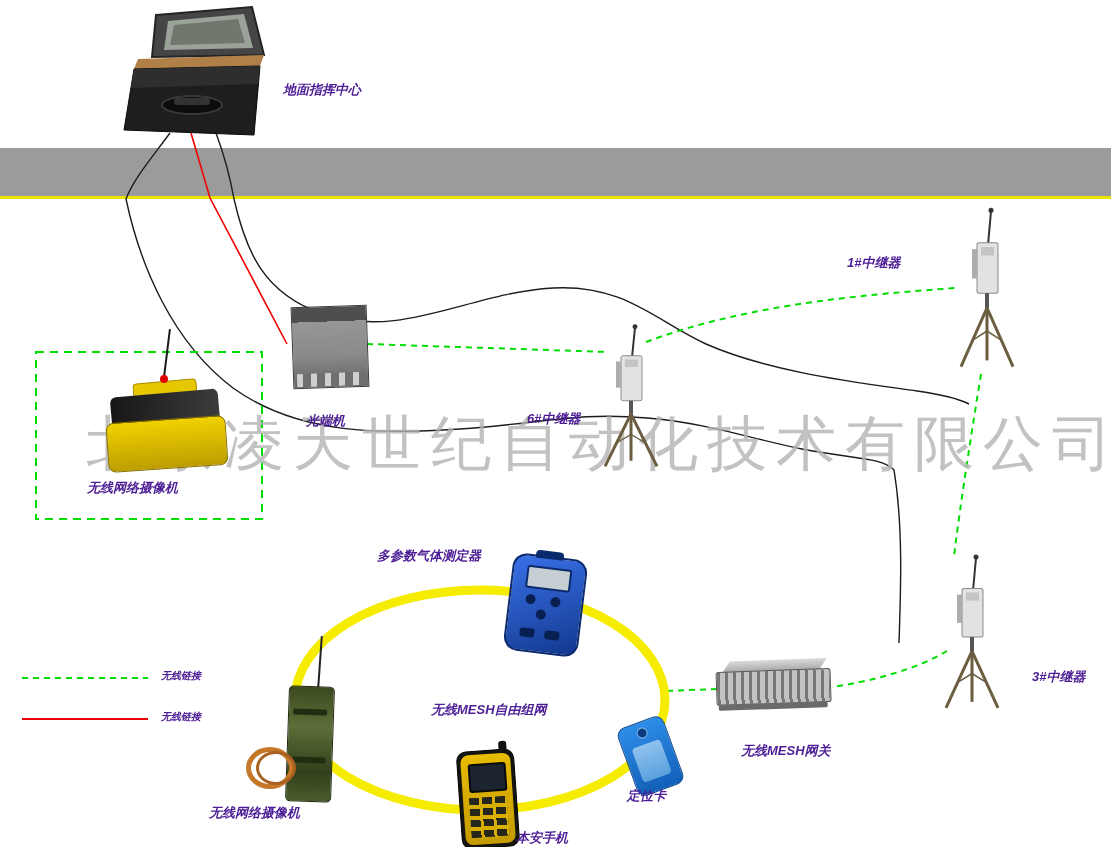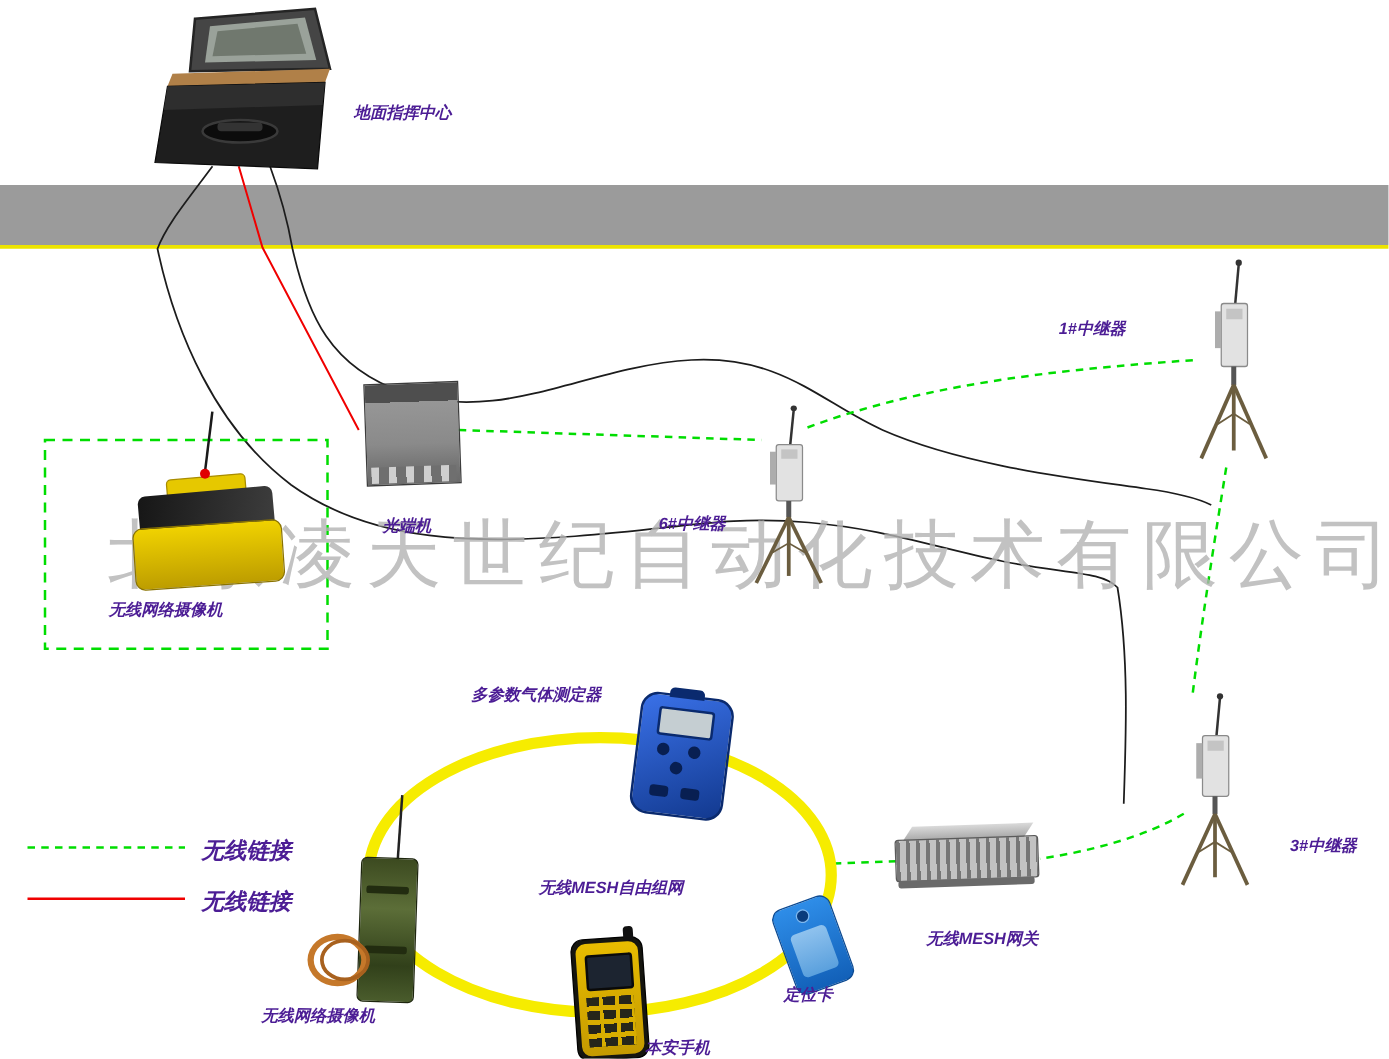--- a/index.html
+++ b/index.html
@@ -95,21 +95,21 @@
   .cam-ant{left:38px;top:0;width:2px;height:52px;background:#222;transform:rotate(4deg);}
   .cam-body{left:6px;top:50px;width:44px;height:114px;transform:rotate(2deg);
             background:linear-gradient(180deg,#3c4a20,#5c6e38 35%,#31401a 75%,#4a5c2c);
             border:1px solid #1e260e;border-radius:5px;}
   .cam-band1{left:4px;top:22px;width:34px;height:6px;background:#222c10;border-radius:2px;}
   .cam-band2{left:4px;top:70px;width:34px;height:6px;background:#222c10;border-radius:2px;}
   .coil{left:246px;top:747px;width:38px;height:32px;border:5px solid #c5782a;border-radius:50%;z-index:5;position:absolute;}
   .coil2{left:256px;top:751px;width:34px;height:28px;border:3px solid #a8611e;border-radius:50%;z-index:5;position:absolute;}
 
   
-  .legend-lbl{font-size:18px;}
+  .legend-lbl{font-size:10px;}
 </style>
 </head>
 <body>
 
 <div id="stage">
 
   <div class="band"></div>
   <div class="band-underline"></div>
 
   <svg id="links" width="1111" height="847">

